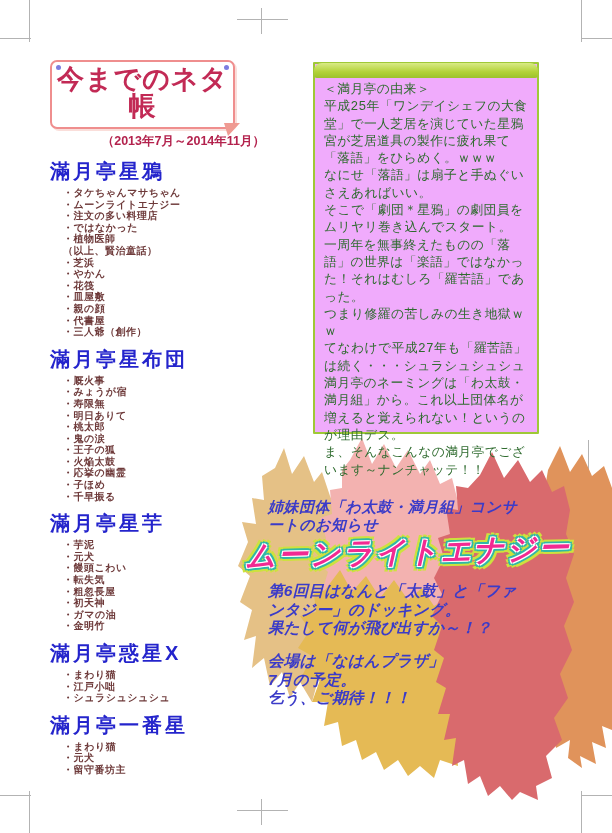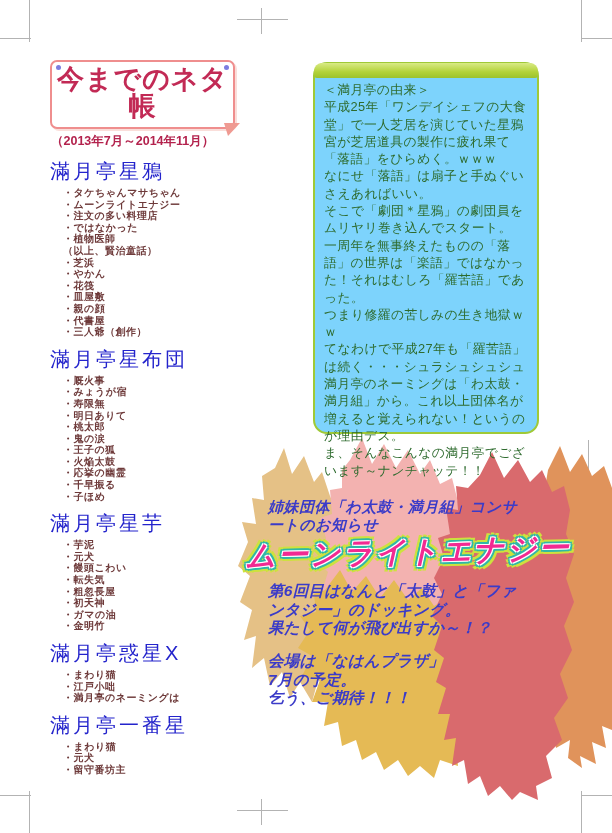--- a/index.html
+++ b/index.html
@@ -14,29 +14,29 @@
   .left-col{position:absolute;left:50px;top:60px;width:215px;z-index:2;}
   .note-box{
     position:relative;width:181px;background:#fff;
     border:2px solid #ef8e8e;border-radius:7px;
     padding:4px 0 7px;text-align:center;
     box-shadow:2px 2px 0 rgba(240,160,150,.35);
   }
   .note-title{font-size:27px;font-weight:bold;color:#c22a55;letter-spacing:1px;line-height:27px;}
   .corner-dot{position:absolute;top:3px;width:5px;height:5px;border-radius:50%;background:#7d7de0;}
   .fold-icon{position:absolute;right:-7px;bottom:-10px;}
-  .date-line{margin:4px 0 0 1px;font-size:12.5px;font-weight:bold;color:#b3224d;white-space:nowrap;}
-  .section-heading{margin:9px 0 0;font-size:20px;line-height:24px;font-weight:normal;color:#2424cc;letter-spacing:3px;white-space:nowrap;}
+  .date-line{margin:4px 0 0 1px;font-size:12.5px;font-weight:bold;color:#b3224d;white-space:nowrap;text-align:right;}
+  .section-heading{margin:9px 0 0;font-size:20px;line-height:24px;font-weight:bold;color:#2424cc;letter-spacing:3px;white-space:nowrap;}
   .section-list{margin:4px 0 0 13px;}
   .list-item{font-size:10px;line-height:11.6px;font-weight:bold;color:#6e3a3a;letter-spacing:.5px;white-space:nowrap;}
   .list-item.note{}
   
   .origin-box{
     position:absolute;left:313px;top:62px;width:226px;height:372px;box-sizing:border-box;
-    background:#7dd3fc;border:2px solid #9fc937;border-radius:14px;z-index:2;
+    background:#f0abfc;border:2px solid #9fc937;border-radius:1px;z-index:2;font-family:Liberation Mono, monospace;
   }
   .origin-band{
     position:absolute;left:-1px;top:-1px;right:-1px;height:15px;
     border-radius:8px 8px 3px 3px;
     background:linear-gradient(180deg,#d9ea85 0%,#b2d238 60%,#9cc22c 100%);
   }
   .origin-text{
     position:absolute;left:9px;right:6px;top:17px;
     font-size:12.8px;line-height:17.3px;color:#2e6b2e;font-weight:500;
     letter-spacing:.4px;
@@ -113,22 +113,22 @@
     <div class="section-list">
           <div class="list-item">・厩火事</div>
           <div class="list-item">・みょうが宿</div>
           <div class="list-item">・寿限無</div>
           <div class="list-item">・明日ありて</div>
           <div class="list-item">・桃太郎</div>
           <div class="list-item">・鬼の涙</div>
           <div class="list-item">・王子の狐</div>
           <div class="list-item">・火焔太鼓</div>
           <div class="list-item">・応挙の幽霊</div>
+          <div class="list-item">・子ほめ</div>
           <div class="list-item">・千早振る</div>
-          <div class="list-item">・子ほめ</div>
         </div>
   </div>
 
   <div class="section">
     <div class="section-heading">滿月亭星芋</div>
     <div class="section-list">
           <div class="list-item">・芋泥</div>
           <div class="list-item">・元犬</div>
           <div class="list-item">・饅頭こわい</div>
           <div class="list-item">・転失気</div>
@@ -137,21 +137,21 @@
           <div class="list-item">・ガマの油</div>
           <div class="list-item">・金明竹</div>
         </div>
   </div>
 
   <div class="section">
     <div class="section-heading">滿月亭惑星X</div>
     <div class="section-list">
           <div class="list-item">・まわり猫</div>
           <div class="list-item">・江戸小咄</div>
-          <div class="list-item">・満月亭のネーミングは</div>
+          <div class="list-item">・シュラシュシュシュ</div>
         </div>
   </div>
 
   <div class="section">
     <div class="section-heading">滿月亭一番星</div>
     <div class="section-list">
           <div class="list-item">・まわり猫</div>
           <div class="list-item">・元犬</div>
           <div class="list-item">・留守番坊主</div>
         </div>

